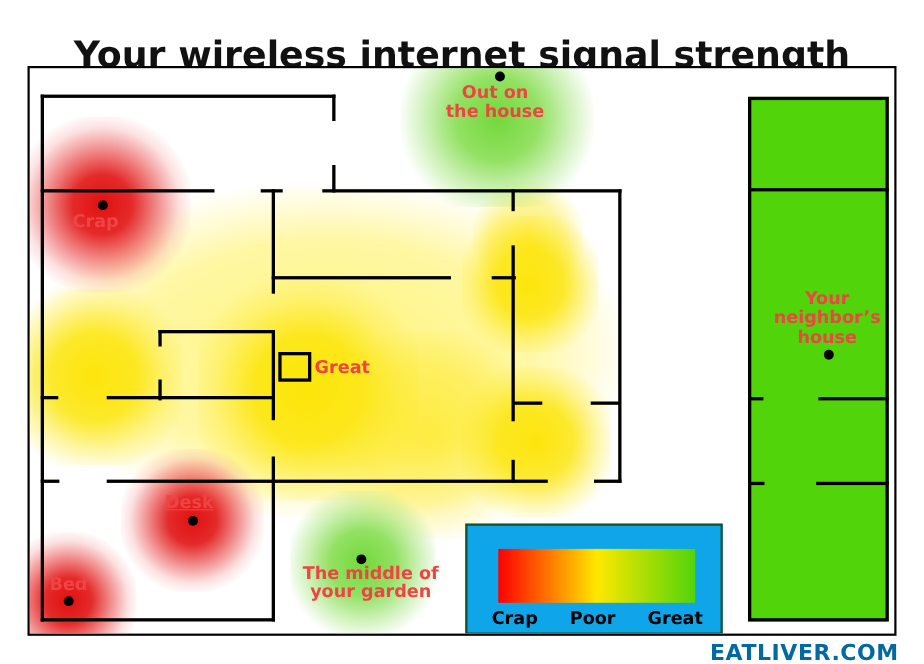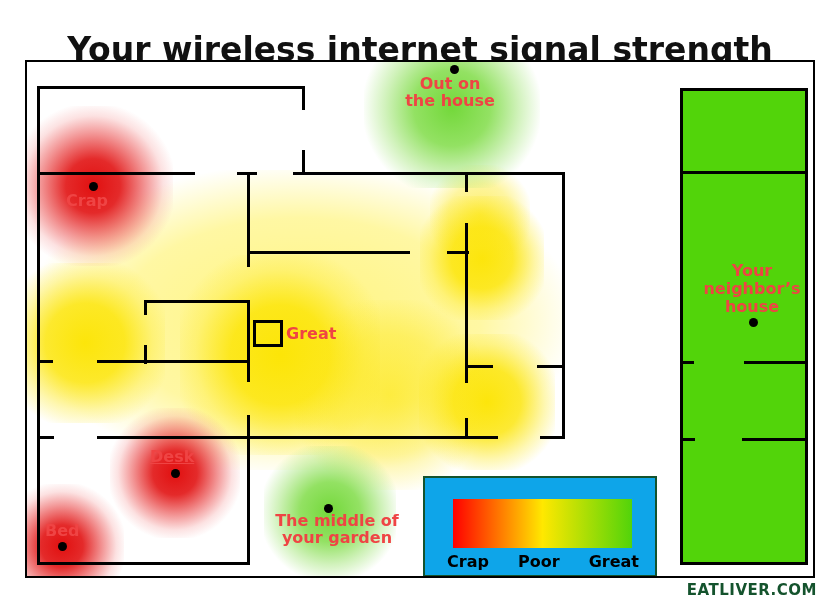--- a/index.html
+++ b/index.html
@@ -52,22 +52,22 @@
 
   
   .legend{position:absolute;left:396px;top:414px;width:230px;height:97px;
           border:2px solid #14532d;background:#0ea5e9;z-index:8;}
   .legend-bar{position:absolute;left:28px;top:21px;width:179px;height:49px;
           background:linear-gradient(to right,#ff0000 0%,#ffe800 50%,#52d40a 100%);}
   .legend-labels{position:absolute;left:22px;top:74px;width:192px;display:flex;
           justify-content:space-between;font-size:16px;font-weight:700;}
 
   
-  .watermark{position:absolute;right:23px;top:581px;font-size:15px;
-             font-weight:700;color:#14532d;letter-spacing:0.5px;}
+  .watermark{position:absolute;right:23px;top:581px;font-size:20px;
+             font-weight:700;color:#0369a1;letter-spacing:0.5px;}
 </style>
 </head>
 <body>
 
 <h1 class="title">Your wireless internet signal strength</h1>
 
 <div class="diagram">
 
   <div class="blob blob-yellow-soft" style="left:8px;top:108px;width:530px;height:300px;"></div>
   <div class="blob blob-yellow" style="left:153px;top:193px;width:200px;height:200px;"></div>

